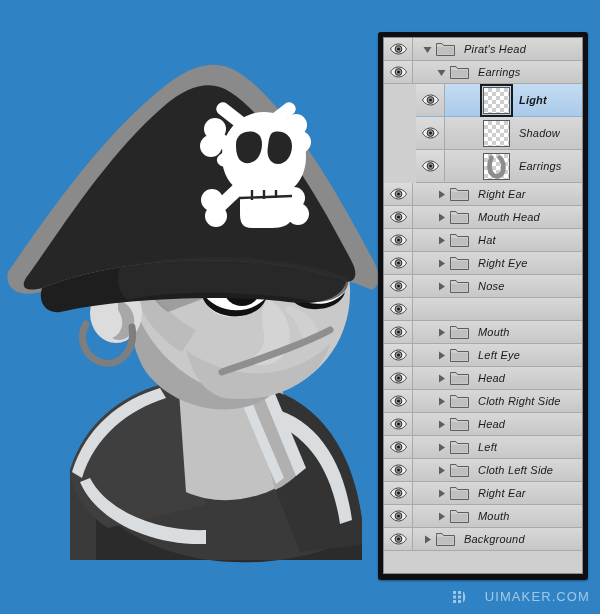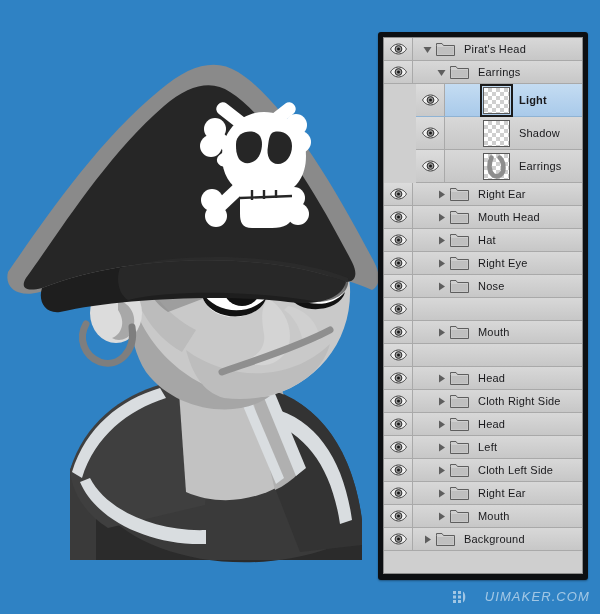--- a/index.html
+++ b/index.html
@@ -32,20 +32,21 @@
     border:1px solid #8d8d8d;
   }
   .rows{position:absolute;inset:0;display:flex;flex-direction:column;}
   .row{
     height:23px;min-height:23px;
     display:flex;align-items:flex-start;
     border-bottom:1px solid #a9a9a9;
     background:linear-gradient(#d8d8d8,#c7c7c7);
     box-sizing:border-box;
     position:relative;
+    font-style:italic;
   }
   .row.tall{height:33px;min-height:33px;margin-left:32px;}
   .row.sel{background:linear-gradient(#c4dcf2,#a9caea);border-bottom-color:#8fb3d4;}
 
   
   .eyecol{
     width:29px;min-width:29px;height:100%;
     display:flex;align-items:center;justify-content:center;
     border-right:1px solid #a9a9a9;
     background:linear-gradient(#dcdcdc,#c9c9c9);
@@ -91,21 +92,20 @@
     text-overflow:ellipsis;
     letter-spacing:.2px;
   }
   .row.sel .lbl{font-weight:bold;}
 
   
   #watermark{
     position:absolute;right:10px;bottom:10px;
     display:flex;align-items:flex-end;gap:18px;
     opacity:.55;
-    font-style:italic;
   }
   #watermark .wm-icon{width:14px;height:14px;display:block;}
   #watermark .wm-text{
     font-size:13px;color:#ffffff;letter-spacing:1.1px;
     font-family:"Liberation Sans", sans-serif;
   }
 </style>
 </head>
 <body>
 
@@ -537,20 +537,35 @@
           </div>
           <div class="row">
             <div class="eyecol">
               <span>
                 <svg class="eye" viewBox="0 0 17 12" xmlns="http://www.w3.org/2000/svg">
                   <path d="M8.5 1 C12.5 1 15.8 4.2 16.4 6 C15.8 7.8 12.5 11 8.5 11 C4.5 11 1.2 7.8 0.6 6 C1.2 4.2 4.5 1 8.5 1 Z" fill="#f2f2f2" stroke="#3a3a3a" stroke-width="1"></path>
                   <ellipse cx="8.5" cy="6" rx="3.4" ry="3.4" fill="#9a9a9a" stroke="#2a2a2a" stroke-width="1"></ellipse>
                   <ellipse cx="8.5" cy="6" rx="1.5" ry="1.5" fill="#1a1a1a"></ellipse>
                 </svg>
               </span>
+            </div>
+            <div class="content">
+              <span class="indent ind1"></span>
+              <span class="tri">
+                <svg viewBox="0 0 13 13" xmlns="http://www.w3.org/2000/svg">
+                  <path d="M4 2.5 L10 6.5 L4 10.5 Z" fill="#5e5e5e"></path>
+                </svg>
+              </span>
+              <span class="folder">
+                <svg viewBox="0 0 19 15" xmlns="http://www.w3.org/2000/svg">
+                  <path d="M0.5 3.5 L0.5 1.5 L6 1.5 L7.5 3.5 L18.5 3.5 L18.5 13.5 L0.5 13.5 Z" fill="#cfcfcf" stroke="#5e5e5e" stroke-width="1"></path>
+                  <path d="M1.5 5 L17.5 5 L17.5 12.5 L1.5 12.5 Z" fill="#bfbfbf"></path>
+                </svg>
+              </span>
+              <span class="lbl">Left Eye</span>
             </div>
           </div>
           <div class="row">
             <div class="eyecol">
               <span>
                 <svg class="eye" viewBox="0 0 17 12" xmlns="http://www.w3.org/2000/svg">
                   <path d="M8.5 1 C12.5 1 15.8 4.2 16.4 6 C15.8 7.8 12.5 11 8.5 11 C4.5 11 1.2 7.8 0.6 6 C1.2 4.2 4.5 1 8.5 1 Z" fill="#f2f2f2" stroke="#3a3a3a" stroke-width="1"></path>
                   <ellipse cx="8.5" cy="6" rx="3.4" ry="3.4" fill="#9a9a9a" stroke="#2a2a2a" stroke-width="1"></ellipse>
                   <ellipse cx="8.5" cy="6" rx="1.5" ry="1.5" fill="#1a1a1a"></ellipse>
                 </svg>

